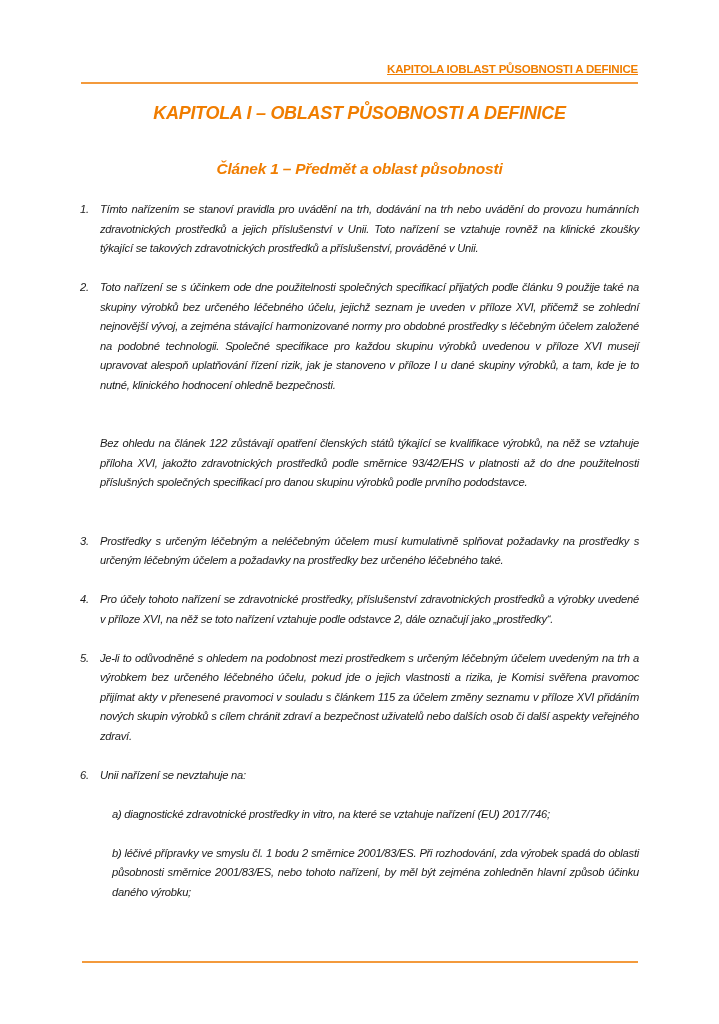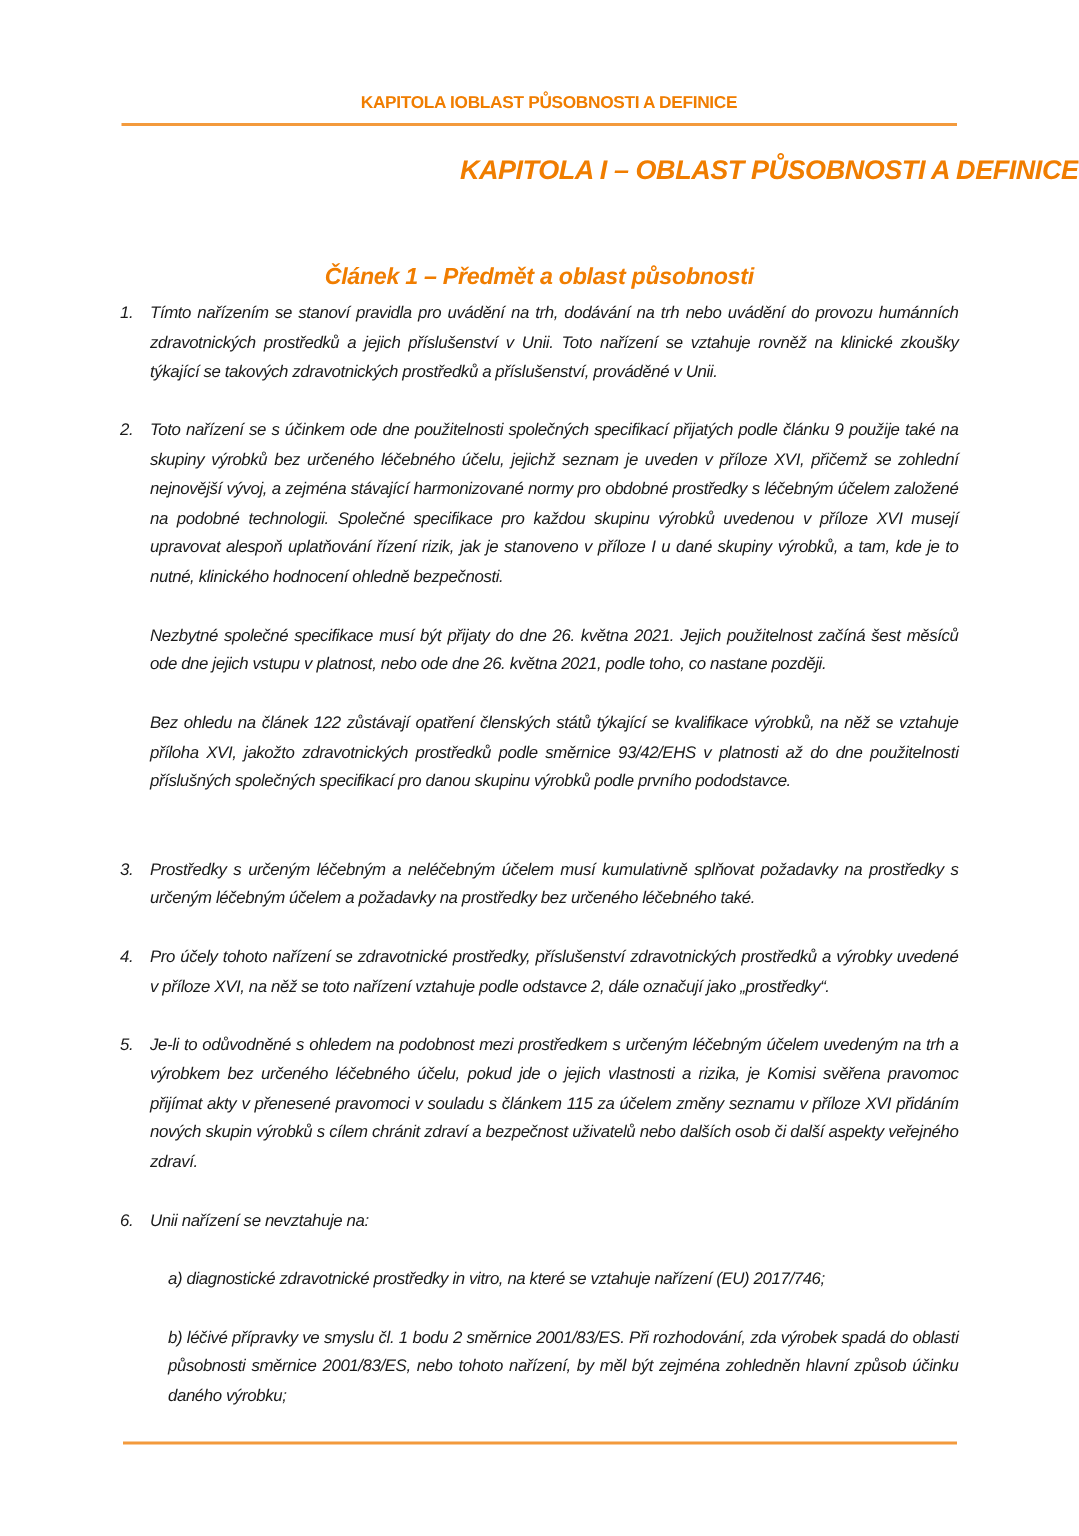--- a/index.html
+++ b/index.html
@@ -1,28 +1,28 @@
 <!DOCTYPE html>
 <html><head>
 <meta charset="utf-8">
 <style>
   html, body { margin: 0; padding: 0; background: #ffffff; }
   body { width: 719px; height: 1024px; position: relative; overflow: hidden;
          font-family: "Liberation Sans", "DejaVu Sans", sans-serif; color: #1a1a1a; }
   .running-head { position: absolute; left: 94px; right: 81px; top: 63px;
-                  display: flex; justify-content: center; align-items: baseline;
-                  font-size: 11.5px; font-weight: bold; color: #f07d00; letter-spacing: -0.2px; }
+                  display: flex; justify-content: flex-end; align-items: baseline;
+                  font-size: 11.5px; font-weight: bold; color: #f07d00; letter-spacing: -0.2px; text-decoration: underline; }
   .rule-top { position: absolute; left: 81px; right: 81px; top: 82px; height: 1.5px; background: #f39a3c; }
   .rule-bottom { position: absolute; left: 82px; right: 81px; top: 961px; height: 1.5px; background: #f39a3c; }
-  .chapter-title { position: absolute; left: 0; right: 0; top: 103px; text-align: right;
+  .chapter-title { position: absolute; left: 0; right: 0; top: 103px; text-align: center;
                    font-size: 18px; font-weight: bold; font-style: italic; color: #f07d00;
                    letter-spacing: -0.3px; }
   .article-title { position: absolute; left: 0; right: 0; top: 160px; text-align: center;
                    font-size: 15.5px; font-weight: bold; font-style: italic; color: #f07d00;
-                   letter-spacing: -0.2px; margin-top: 16px; }
+                   letter-spacing: -0.2px; }
   .body { position: absolute; left: 80px; right: 80px; top: 200px;
           font-size: 11.2px; font-style: italic; line-height: 19.5px; letter-spacing: -0.25px; }
   .item { display: flex; margin: 0; }
   .item .num { width: 20px; flex: 0 0 20px; }
   .item .txt { flex: 1; text-align: justify; }
   .para { margin-left: 20px; text-align: justify; }
   .sub { margin-left: 32px; text-align: justify; }
   .gap { height: 19.5px; }
 </style>
 </head>
@@ -42,21 +42,20 @@
     <span class="num">1.</span>
     <span class="txt">Tímto nařízením se stanoví pravidla pro uvádění na trh, dodávání na trh nebo uvádění do provozu humánních zdravotnických prostředků a jejich příslušenství v Unii. Toto nařízení se vztahuje rovněž na klinické zkoušky týkající se takových zdravotnických prostředků a příslušenství, prováděné v Unii.</span>
   </div>
   <div class="gap"></div>
 
   <div class="item">
     <span class="num">2.</span>
     <span class="txt">Toto nařízení se s účinkem ode dne použitelnosti společných specifikací přijatých podle článku 9 použije také na skupiny výrobků bez určeného léčebného účelu, jejichž seznam je uveden v příloze XVI, přičemž se zohlední nejnovější vývoj, a zejména stávající harmonizované normy pro obdobné prostředky s léčebným účelem založené na podobné technologii. Společné specifikace pro každou skupinu výrobků uvedenou v příloze XVI musejí upravovat alespoň uplatňování řízení rizik, jak je stanoveno v příloze I u dané skupiny výrobků, a tam, kde je to nutné, klinického hodnocení ohledně bezpečnosti.</span>
   </div>
   <div class="gap"></div>
-  <div class="para">Nezbytné společné specifikace musí být přijaty do dne 26. května 2021. Jejich použitelnost začíná šest měsíců ode dne jejich vstupu v platnost, nebo ode dne 26. května 2021, podle toho, co nastane později.</div>
   <div class="gap"></div>
   <div class="para">Bez ohledu na článek 122 zůstávají opatření členských států týkající se kvalifikace výrobků, na něž se vztahuje příloha XVI, jakožto zdravotnických prostředků podle směrnice 93/42/EHS v platnosti až do dne použitelnosti příslušných společných specifikací pro danou skupinu výrobků podle prvního pododstavce.</div>
   <div class="gap"></div>
   <div class="gap"></div>
 
   <div class="item">
     <span class="num">3.</span>
     <span class="txt">Prostředky s určeným léčebným a neléčebným účelem musí kumulativně splňovat požadavky na prostředky s určeným léčebným účelem a požadavky na prostředky bez určeného léčebného také.</span>
   </div>
   <div class="gap"></div>

